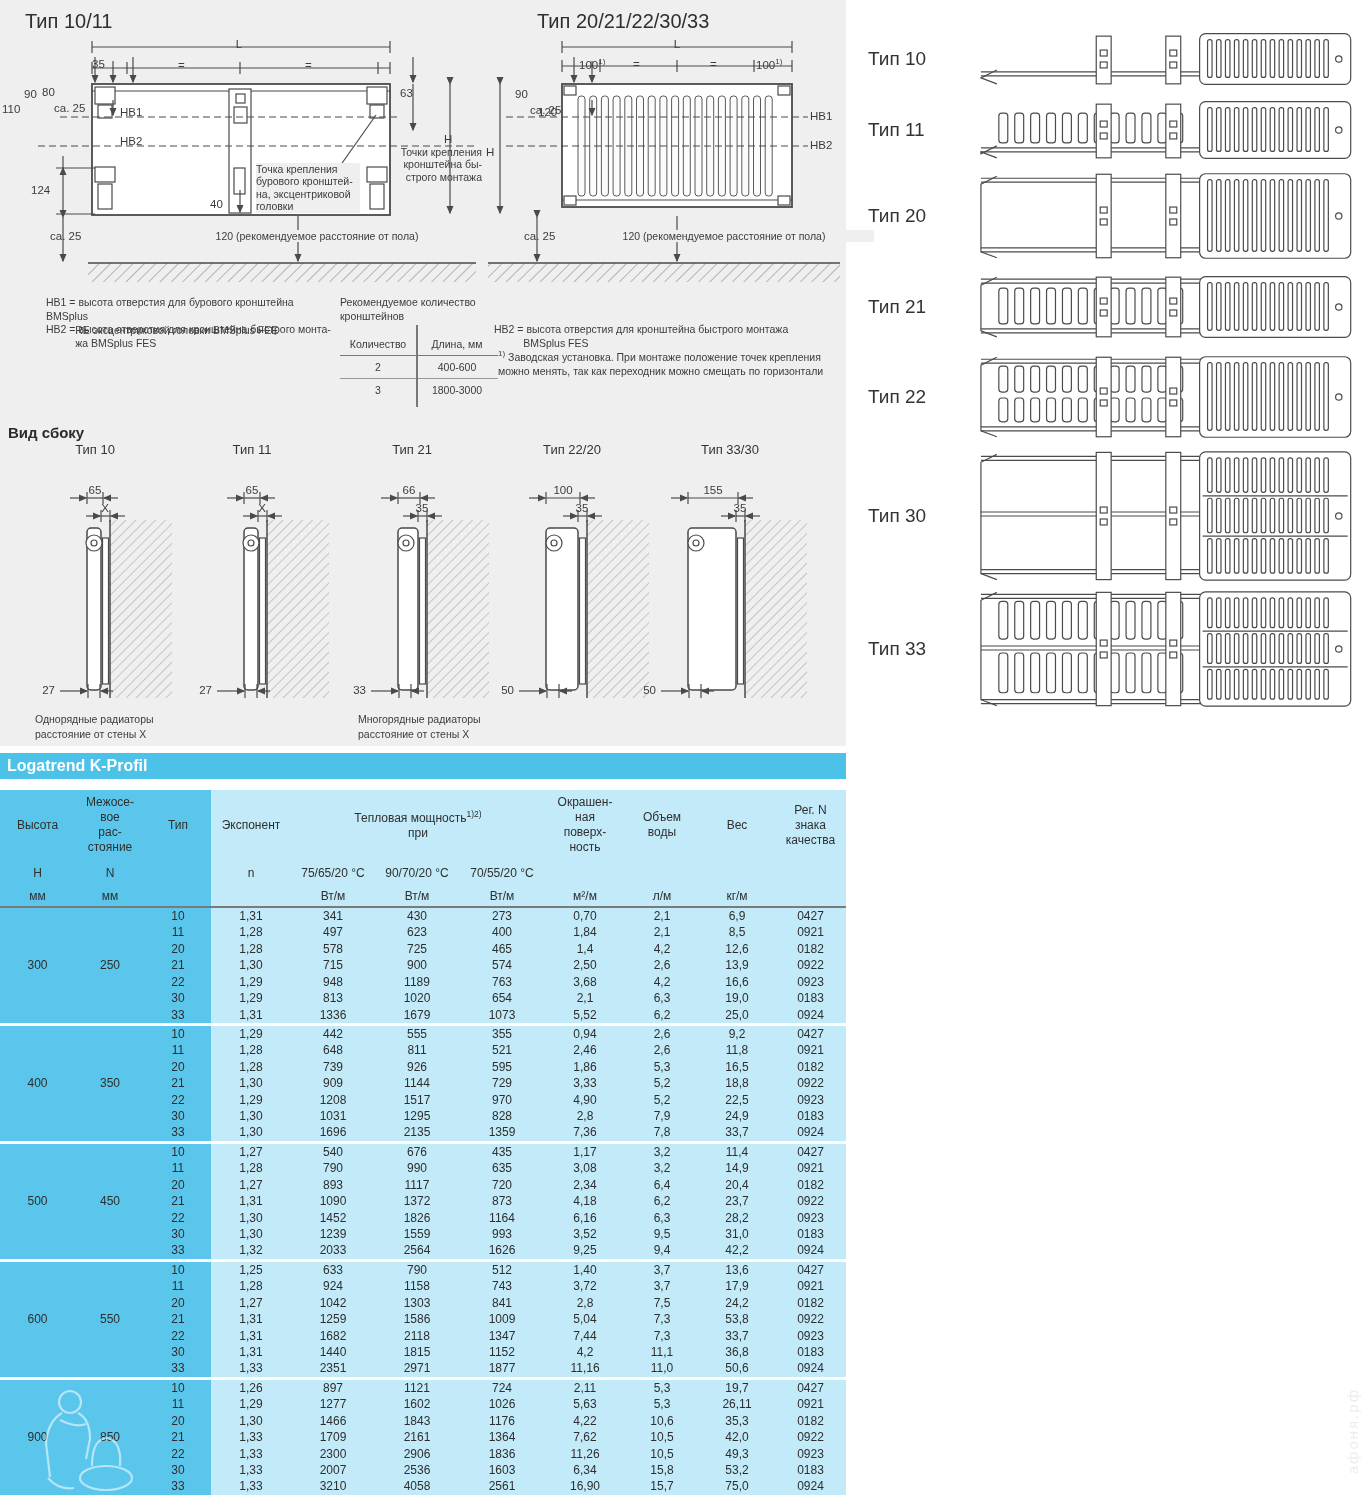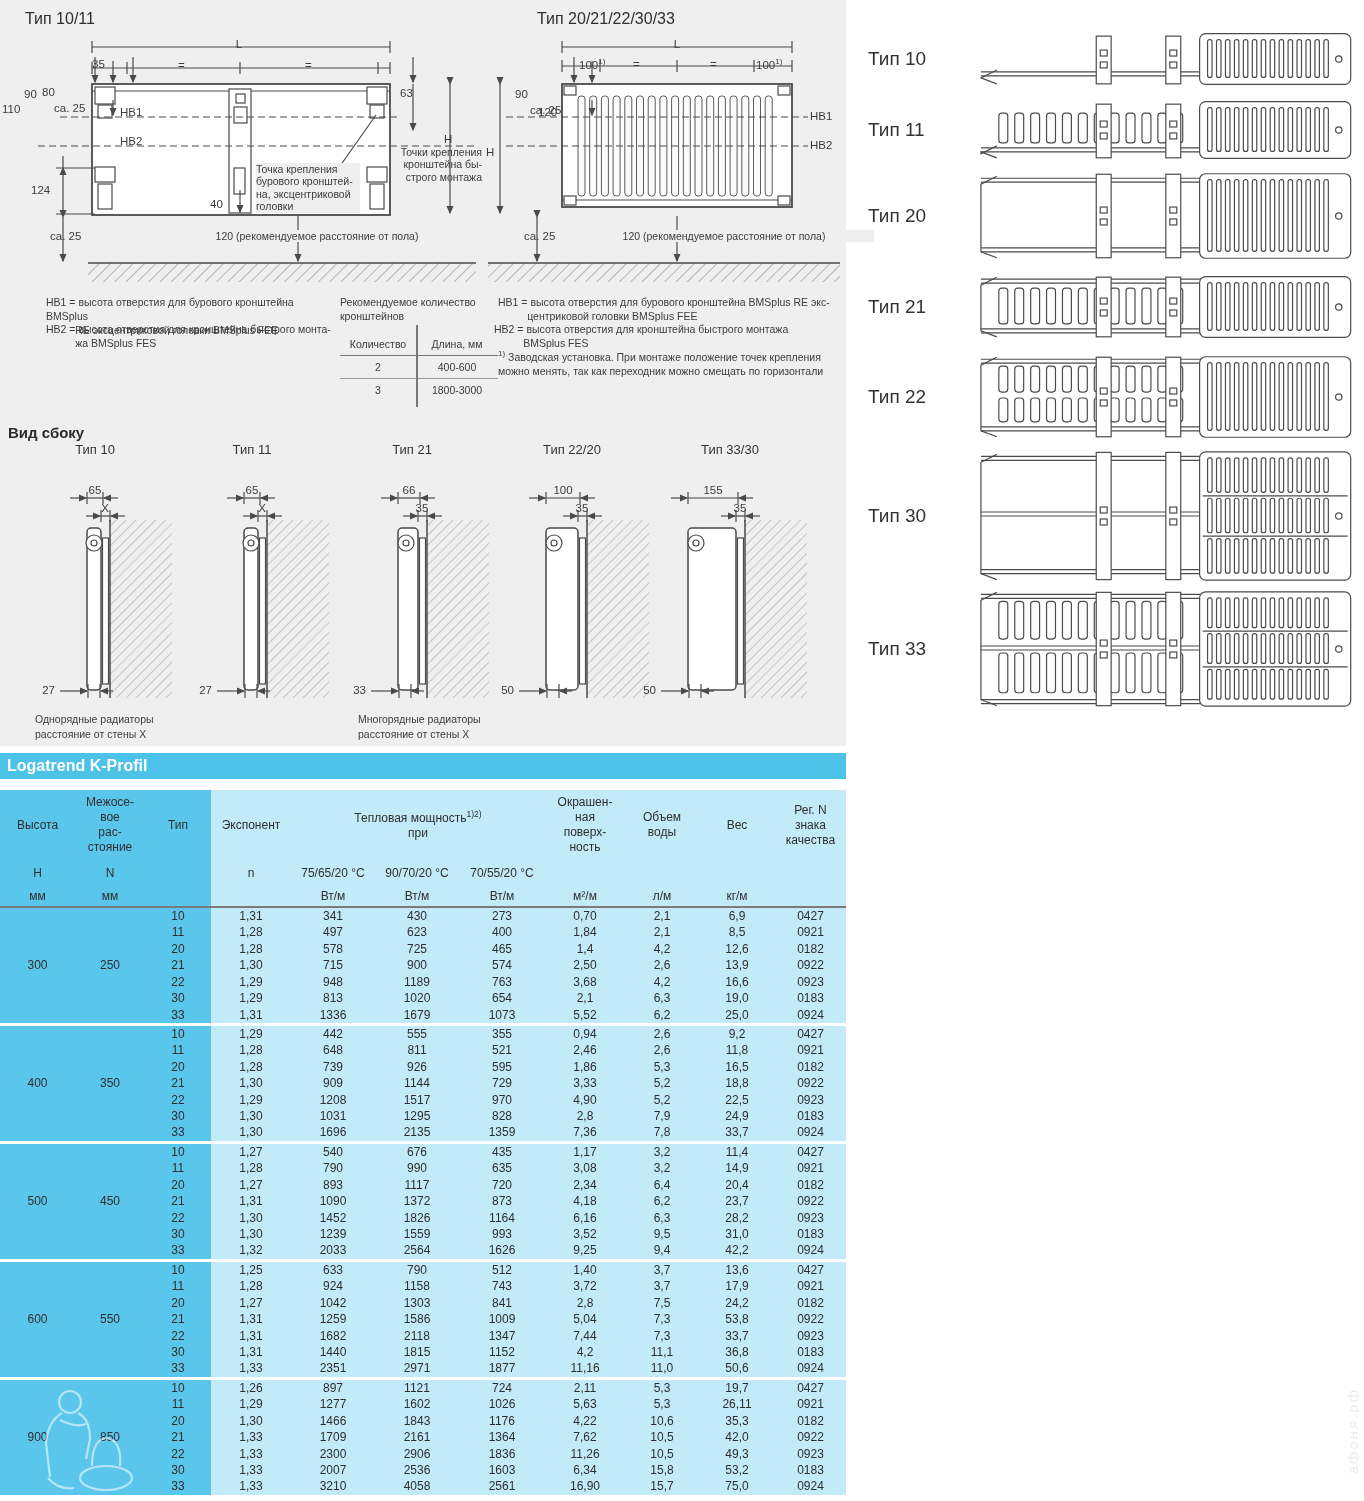--- a/index.html
+++ b/index.html
@@ -3,21 +3,21 @@
 <meta charset="utf-8">
 <style>
   html,body{margin:0;padding:0;background:#fff;}
   .page{position:relative;width:1364px;height:1501px;background:#fff;overflow:hidden;
         font-family:"Liberation Sans",sans-serif;color:#3a3a3a;}
   .gray{position:absolute;left:0;top:0;width:846px;height:746px;background:#efefef;}
   .abs{position:absolute;}
   .lbl{position:absolute;font-size:11.5px;line-height:1.18;color:#3c3c3c;white-space:pre-line;}
   .lbl.c{text-align:center;}
   .lbl.r{text-align:right;}
-  .dtitle{position:absolute;font-size:16px;color:#2f2f2f;}
+  .dtitle{position:absolute;font-size:20px;color:#2f2f2f;}
   .note{position:absolute;font-size:10.5px;line-height:1.35;color:#3c3c3c;white-space:pre-wrap;}
   .sv-title{position:absolute;font-size:15px;font-weight:bold;color:#2b2b2b;}
   .fig-label{position:absolute;top:0;left:0;width:160px;text-align:center;font-size:13px;color:#333;}
   .caption{position:absolute;font-size:10.5px;line-height:1.4;white-space:pre-line;color:#3c3c3c;}
   
   .btbl{position:absolute;font-size:10.5px;color:#3c3c3c;}
   .btbl .grid{display:grid;grid-template-columns:76px 82px;position:relative;}
   .btbl .cell{padding:5px 2px;text-align:center;}
   .btbl .hb{border-bottom:1.5px solid #777;}
   .btbl .rb{border-bottom:1.5px solid #999;}
@@ -234,22 +234,20 @@
       <div class="vline"></div>
       <div class="cell hb">Количество</div>
       <div class="cell hb">Длина, мм</div>
       <div class="cell rb">2</div>
       <div class="cell rb">400-600</div>
       <div class="cell">3</div>
       <div class="cell">1800-3000</div>
     </div>
   </div>
 
-  <div class="note" style="left:498px;top:295px;width:356px;">HB1 = высота отверстия для бурового кронштейна BMSplus RE экс-
-          центриковой головки BMSplus FEE</div>
   <div class="note" style="left:494px;top:322px;width:356px;">HB2 = высота отверстия для кронштейна быстрого монтажа
           BMSplus FES</div>
   <div class="note" style="left:498px;top:349px;width:360px;"><sup style="font-size:8px;">1)</sup><span style="white-space:pre-wrap;"> Заводская установка. При монтаже положение точек крепления
 можно менять, так как переходник можно смещать по горизонтали</span></div>
 
   <div class="sv-title" style="left:8px;top:424px;">Вид сбоку</div>
   <div id="sideviews">
       <div class="abs" style="left: 15px; top: 442px; width: 160px; height: 262px;">
       <div class="fig-label">Тип 10</div>
       <svg class="abs" style="left:0;top:20px;" width="160" height="242" viewBox="0 0 160 242">

